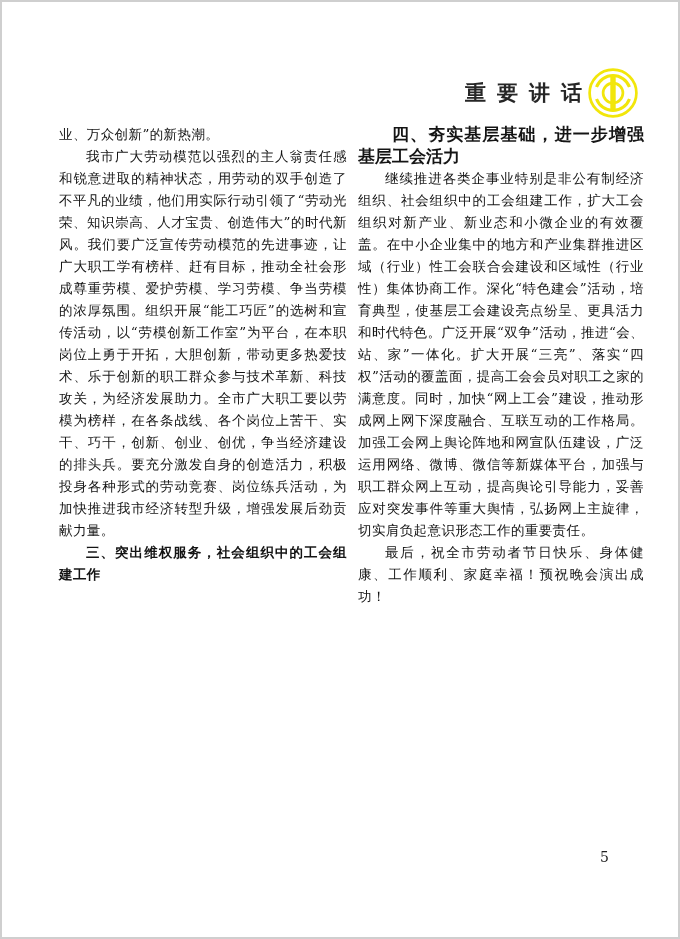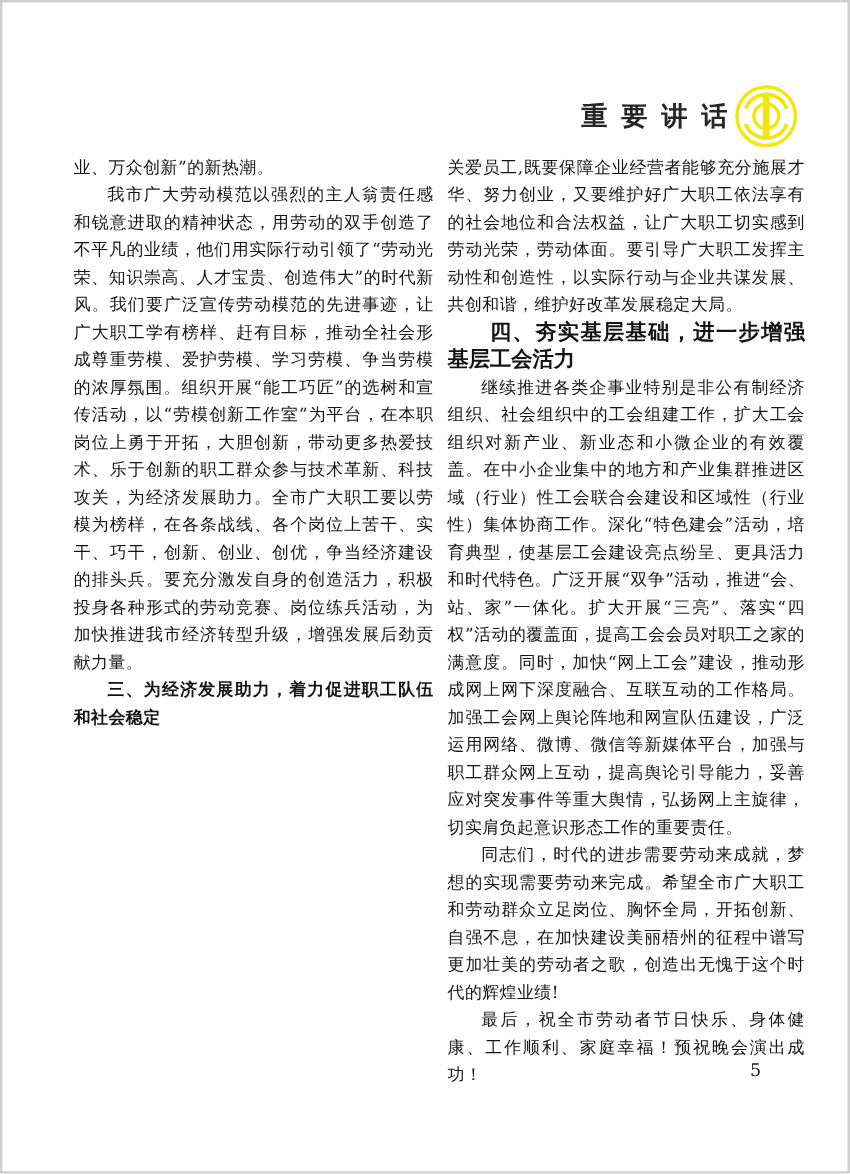--- a/index.html
+++ b/index.html
@@ -60,27 +60,25 @@
         </g>
         <rect x="27" y="10.5" width="6" height="39" fill="#F2E60A"></rect>
       </svg>
     </span>
   </header>
 
   <main class="columns">
     <div class="col col-left">
       <p class="cont">业、万众创新”的新热潮。</p>
       <p>我市广大劳动模范以强烈的主人翁责任感和锐意进取的精神状态，用劳动的双手创造了不平凡的业绩，他们用实际行动引领了“劳动光荣、知识崇高、人才宝贵、创造伟大”的时代新风。我们要广泛宣传劳动模范的先进事迹，让广大职工学有榜样、赶有目标，推动全社会形成尊重劳模、爱护劳模、学习劳模、争当劳模的浓厚氛围。组织开展“能工巧匠”的选树和宣传活动，以“劳模创新工作室”为平台，在本职岗位上勇于开拓，大胆创新，带动更多热爱技术、乐于创新的职工群众参与技术革新、科技攻关，为经济发展助力。全市广大职工要以劳模为榜样，在各条战线、各个岗位上苦干、实干、巧干，创新、创业、创优，争当经济建设的排头兵。要充分激发自身的创造活力，积极投身各种形式的劳动竞赛、岗位练兵活动，为加快推进我市经济转型升级，增强发展后劲贡献力量。</p>
-      <p class="heading">三、为经济发展助力，着力促进职工队伍和社会稳定</p>
+      <p class="heading">三、突出维权服务，社会组织中的工会组建工作</p>
     </div>
 
     <div class="col col-right">
-      <p class="cont">关爱员工,既要保障企业经营者能够充分施展才华、努力创业，又要维护好广大职工依法享有的社会地位和合法权益，让广大职工切实感到劳动光荣，劳动体面。要引导广大职工发挥主动性和创造性，以实际行动与企业共谋发展、共创和谐，维护好改革发展稳定大局。</p>
       <p class="heading tight">四、夯实基层基础，进一步增强基层工会活力</p>
       <p>继续推进各类企事业特别是非公有制经济组织、社会组织中的工会组建工作，扩大工会组织对新产业、新业态和小微企业的有效覆盖。在中小企业集中的地方和产业集群推进区域（行业）性工会联合会建设和区域性（行业性）集体协商工作。深化“特色建会”活动，培育典型，使基层工会建设亮点纷呈、更具活力和时代特色。广泛开展“双争”活动，推进“会、站、家”一体化。扩大开展“三亮”、落实“四权”活动的覆盖面，提高工会会员对职工之家的满意度。同时，加快“网上工会”建设，推动形成网上网下深度融合、互联互动的工作格局。加强工会网上舆论阵地和网宣队伍建设，广泛运用网络、微博、微信等新媒体平台，加强与职工群众网上互动，提高舆论引导能力，妥善应对突发事件等重大舆情，弘扬网上主旋律，切实肩负起意识形态工作的重要责任。</p>
-      <p>同志们，时代的进步需要劳动来成就，梦想的实现需要劳动来完成。希望全市广大职工和劳动群众立足岗位、胸怀全局，开拓创新、自强不息，在加快建设美丽梧州的征程中谱写更加壮美的劳动者之歌，创造出无愧于这个时代的辉煌业绩!</p>
       <p>最后，祝全市劳动者节日快乐、身体健康、工作顺利、家庭幸福！预祝晚会演出成功！</p>
     </div>
   </main>
 
   <div class="page-number">5</div>
 
 </div>
 
 </body></html>

